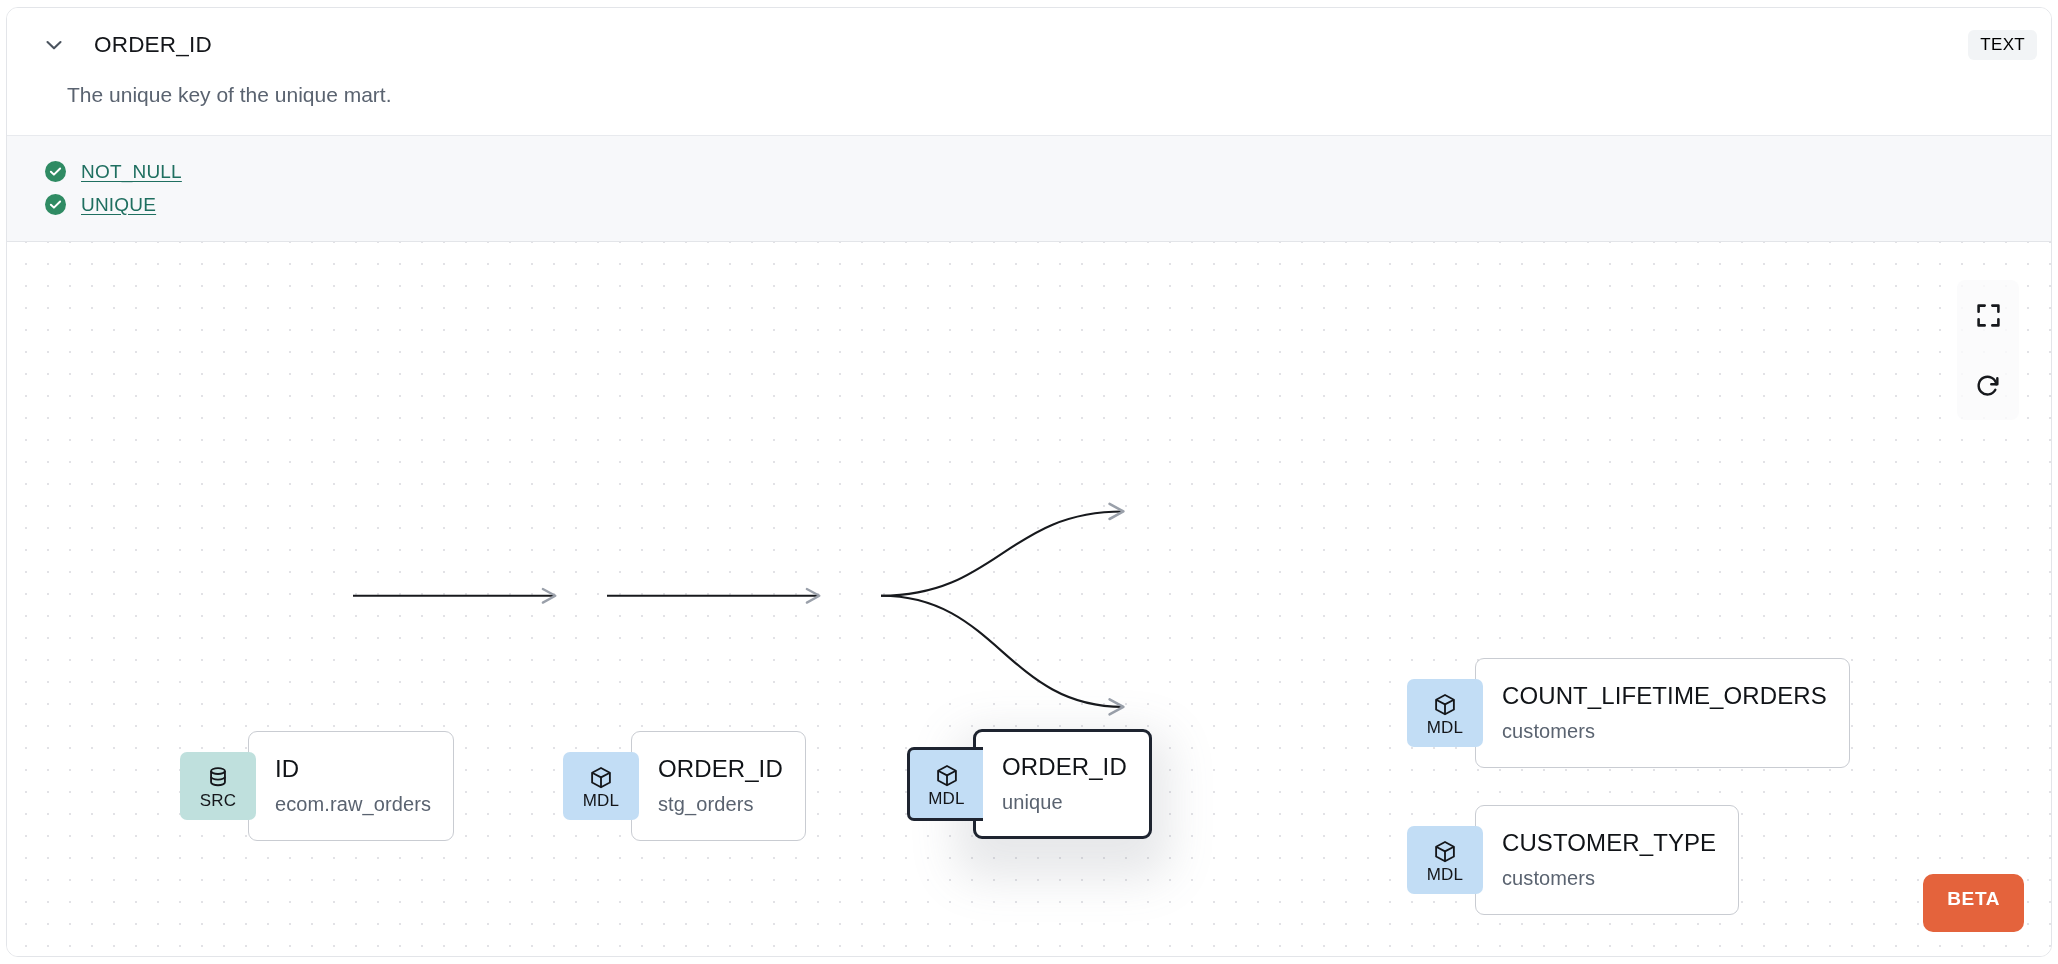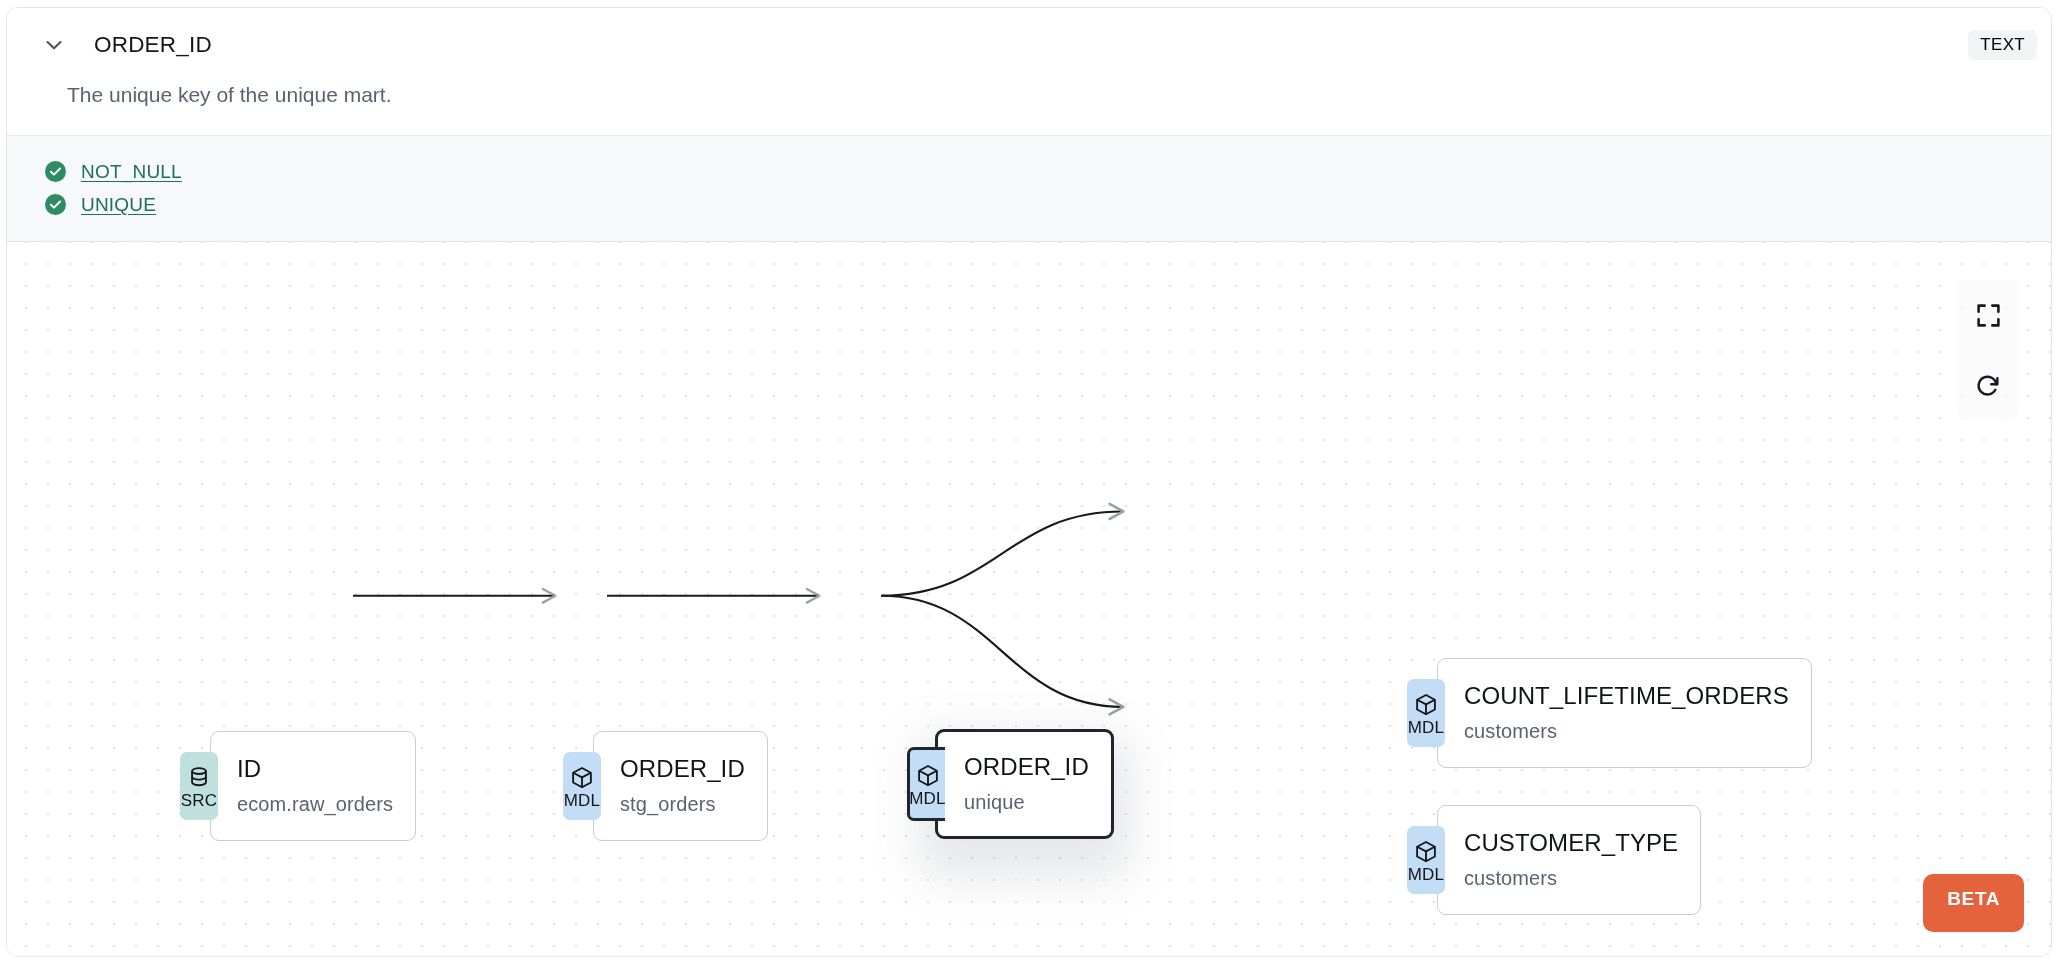--- a/index.html
+++ b/index.html
@@ -133,21 +133,21 @@
   }
 
   
   .node {
     position: absolute;
     display: flex;
     align-items: stretch;
     cursor: pointer;
   }
   .node-badge {
-    width: 38px;
+    width: 76px;
     border-radius: 7px;
     display: flex;
     flex-direction: column;
     align-items: center;
     justify-content: center;
     gap: 1px;
     z-index: 2;
     padding-top: 2px;
     flex: 0 0 auto;
     align-self: center;

